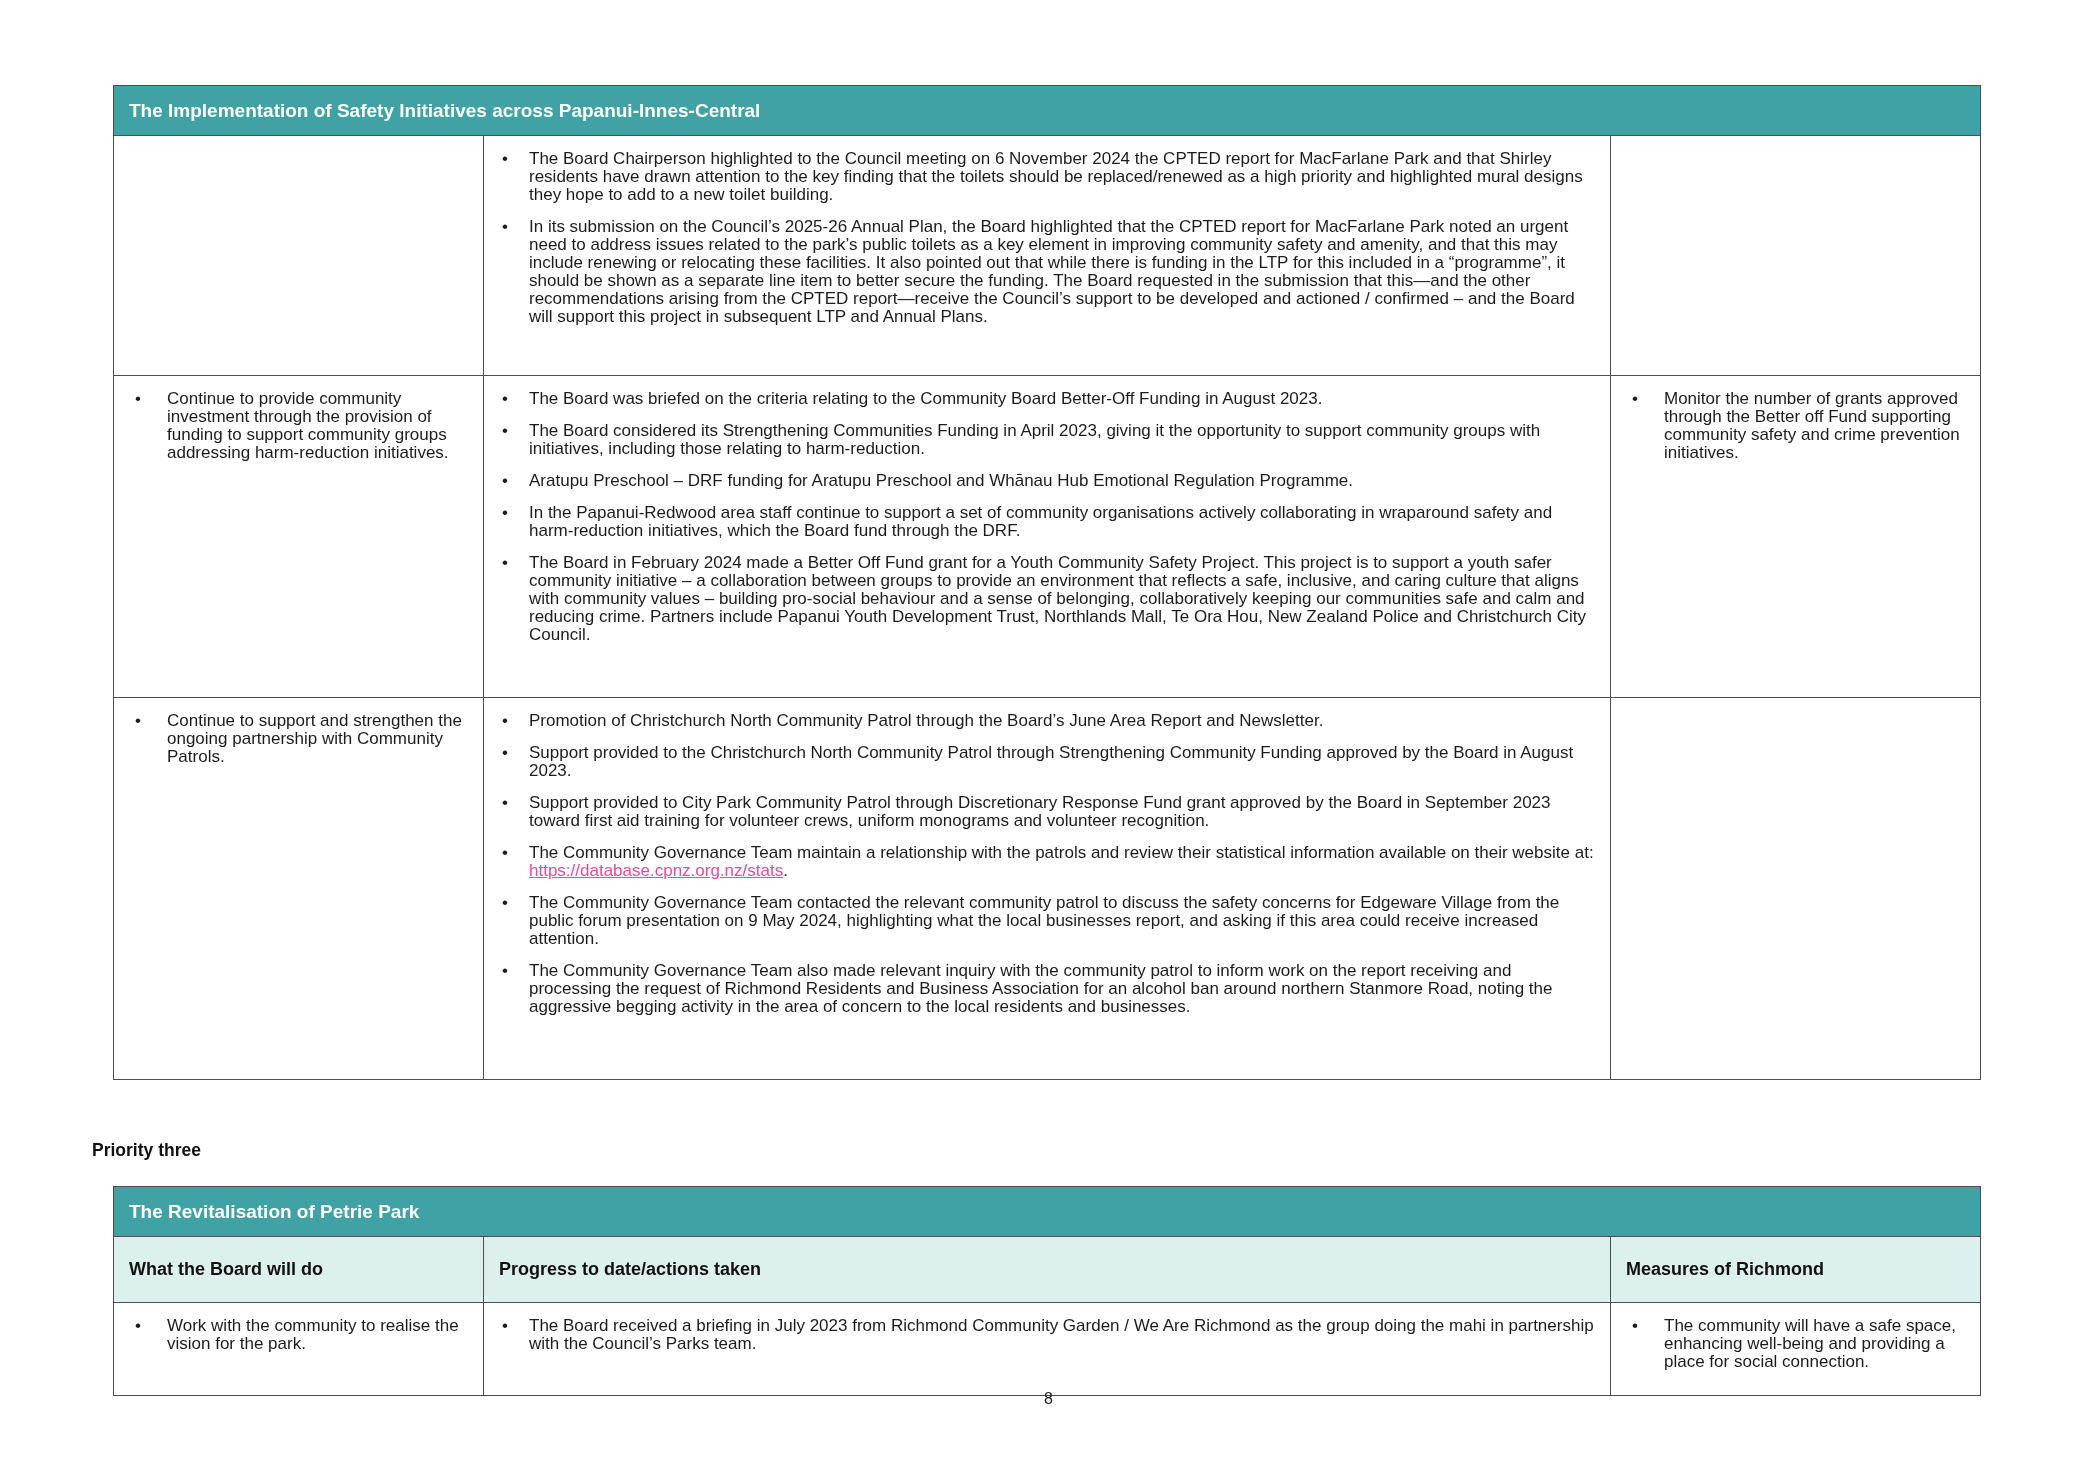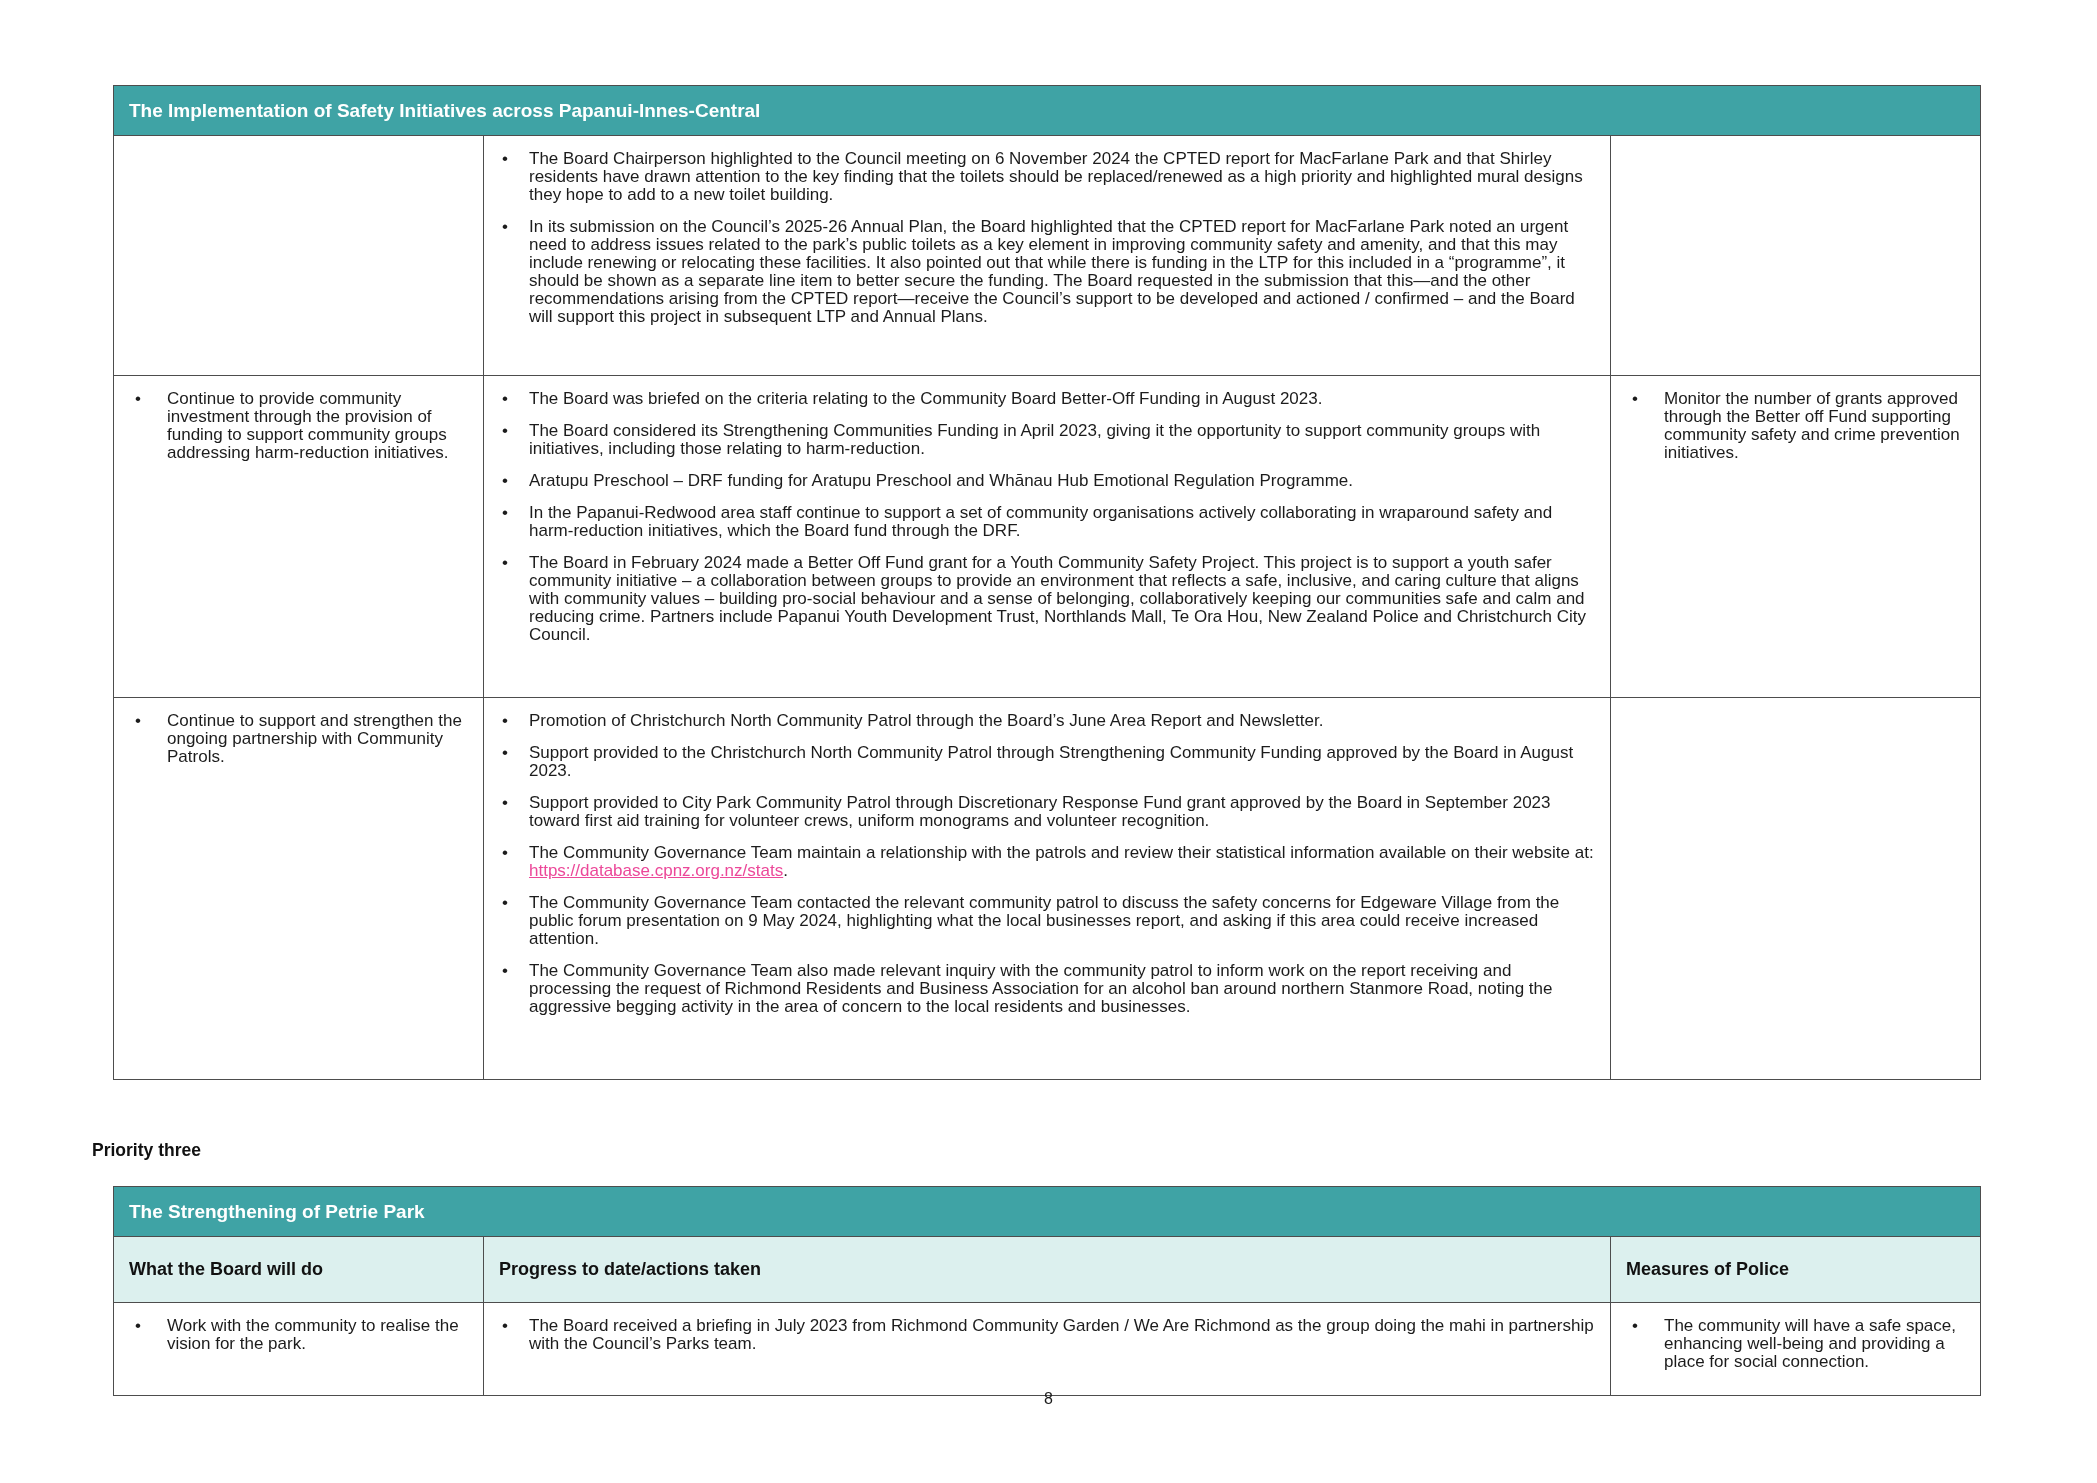--- a/index.html
+++ b/index.html
@@ -170,26 +170,26 @@
   <p class="priority">Priority three</p>
 
   <table class="report" id="table2">
     <colgroup>
         <col class="c-left">
         <col class="c-mid">
         <col class="c-right">
       </colgroup>
     <thead>
       <tr>
-        <th class="band" colspan="3" style="background: rgb(63, 163, 165);">The Strengthening of Petrie Park</th>
+        <th class="band" colspan="3" style="background: rgb(63, 163, 165);">The Revitalisation of Petrie Park</th>
       </tr>
       <tr class="subhead">
         <th style="background: rgb(220, 240, 238);">What the Board will do</th>
         <th style="background: rgb(220, 240, 238);">Progress to date/actions taken</th>
-        <th style="background: rgb(220, 240, 238);">Measures of Police</th>
+        <th style="background: rgb(220, 240, 238);">Measures of Richmond</th>
       </tr>
     </thead>
     <tbody id="table2-body">
         <tr style="height: 88px;">
           <td class="cell side">
             <ul class="bullets">
               <li>Work with the community to realise the vision for the park.</li>
             </ul>
           </td>
           <td class="cell">

